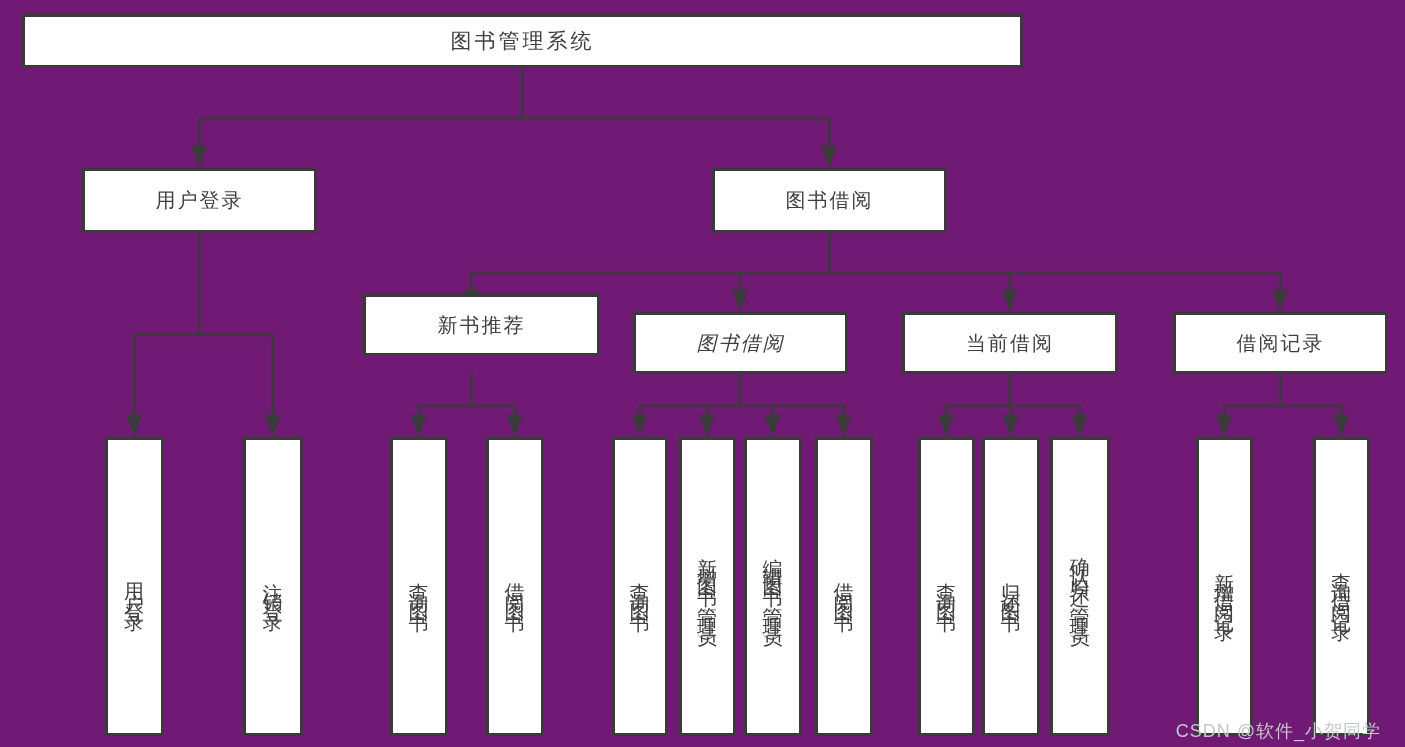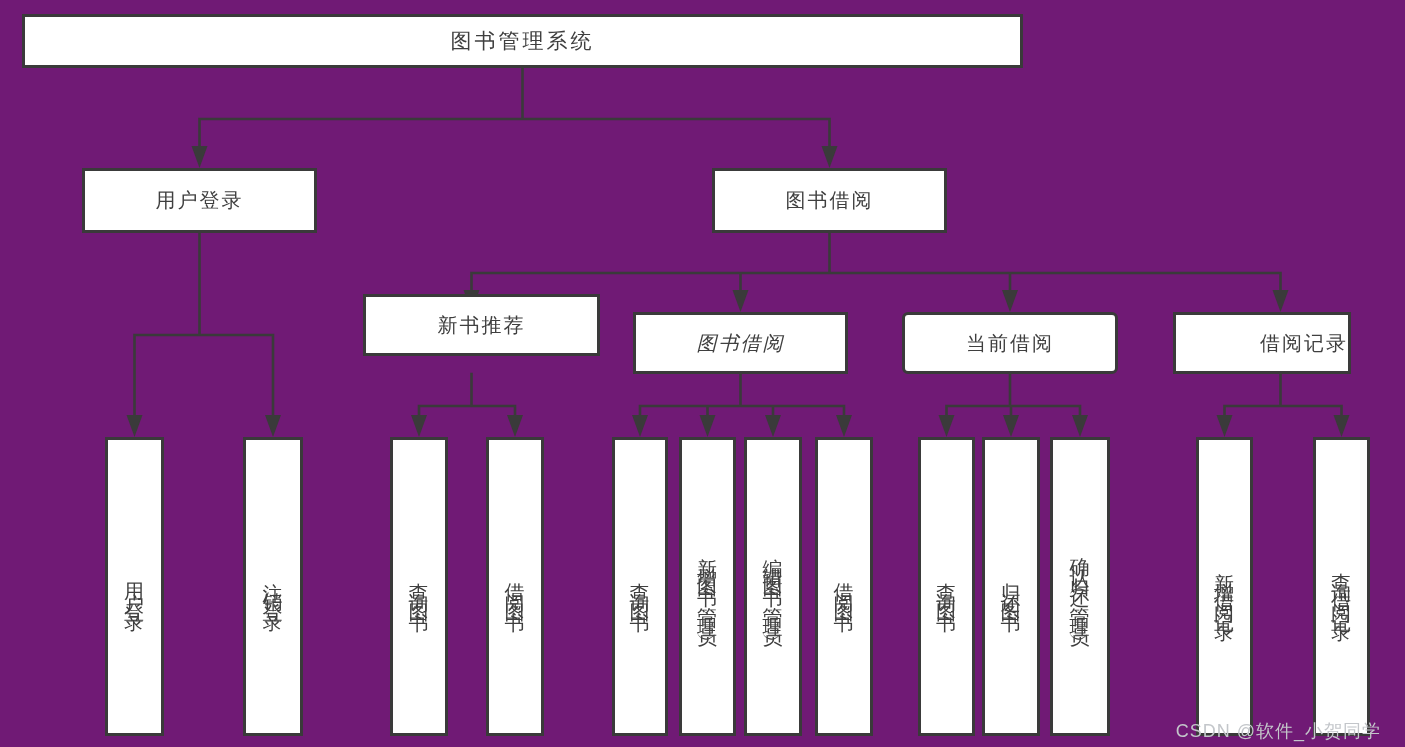--- a/index.html
+++ b/index.html
@@ -132,24 +132,24 @@
   <div class="box" style="left:712px; top:168px; width:235px; height:65px;">
     <span class="h-label">图书借阅</span>
   </div>
 
   <div class="box" style="left:363px; top:294px; width:237px; height:62px;">
     <span class="h-label">新书推荐</span>
   </div>
   <div class="box" style="left:633px; top:312px; width:215px; height:62px;font-style:italic;">
     <span class="h-label">图书借阅</span>
   </div>
-  <div class="box" style="left:902px; top:312px; width:216px; height:62px;border-radius:6px;">
+  <div class="box" style="left:902px; top:312px; width:216px; height:62px;">
     <span class="h-label">当前借阅</span>
   </div>
-  <div class="box" style="left:1173px; top:312px; width:178px; height:62px;justify-content:flex-end;">
+  <div class="box" style="left:1173px; top:312px; width:215px; height:62px;">
     <span class="h-label">借阅记录</span>
   </div>
 
   <div class="box leaf" style="left:105px; top:437px; width:59px; height:299px;">
     <span class="v-label">用户登录</span>
   </div>
   <div class="box leaf" style="left:243px; top:437px; width:60px; height:299px;">
     <span class="v-label">注销登录</span>
   </div>
 

